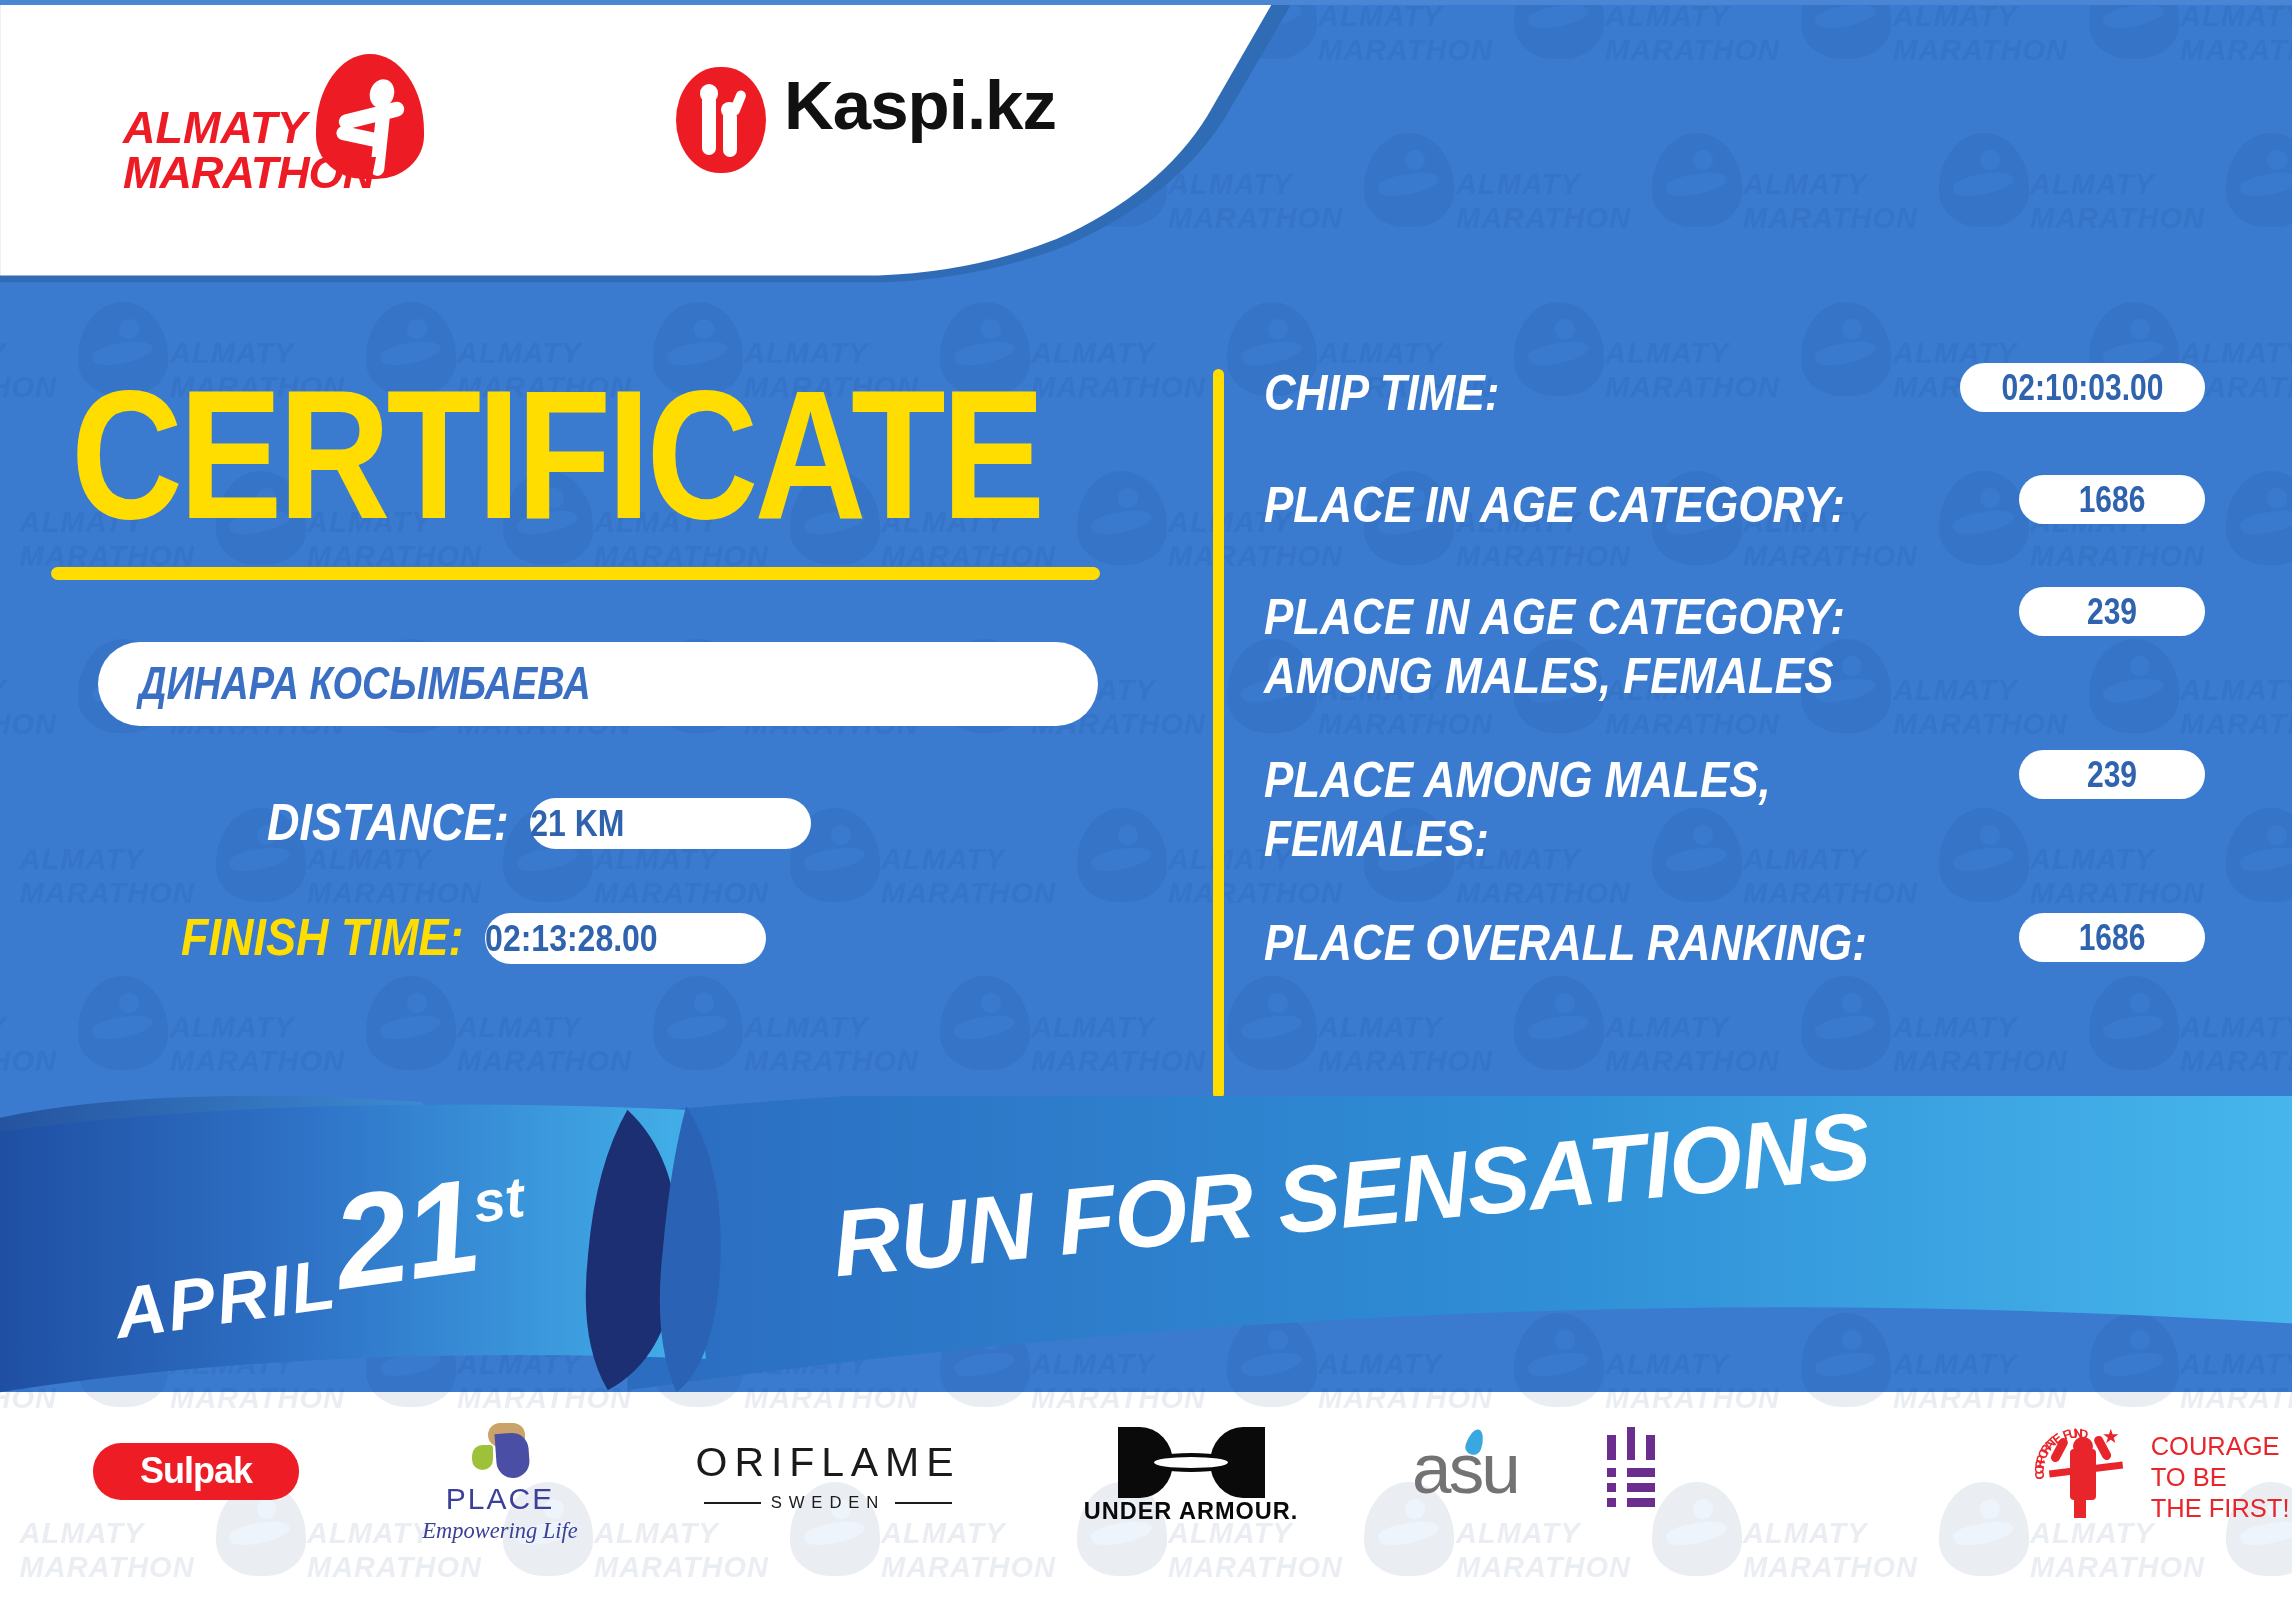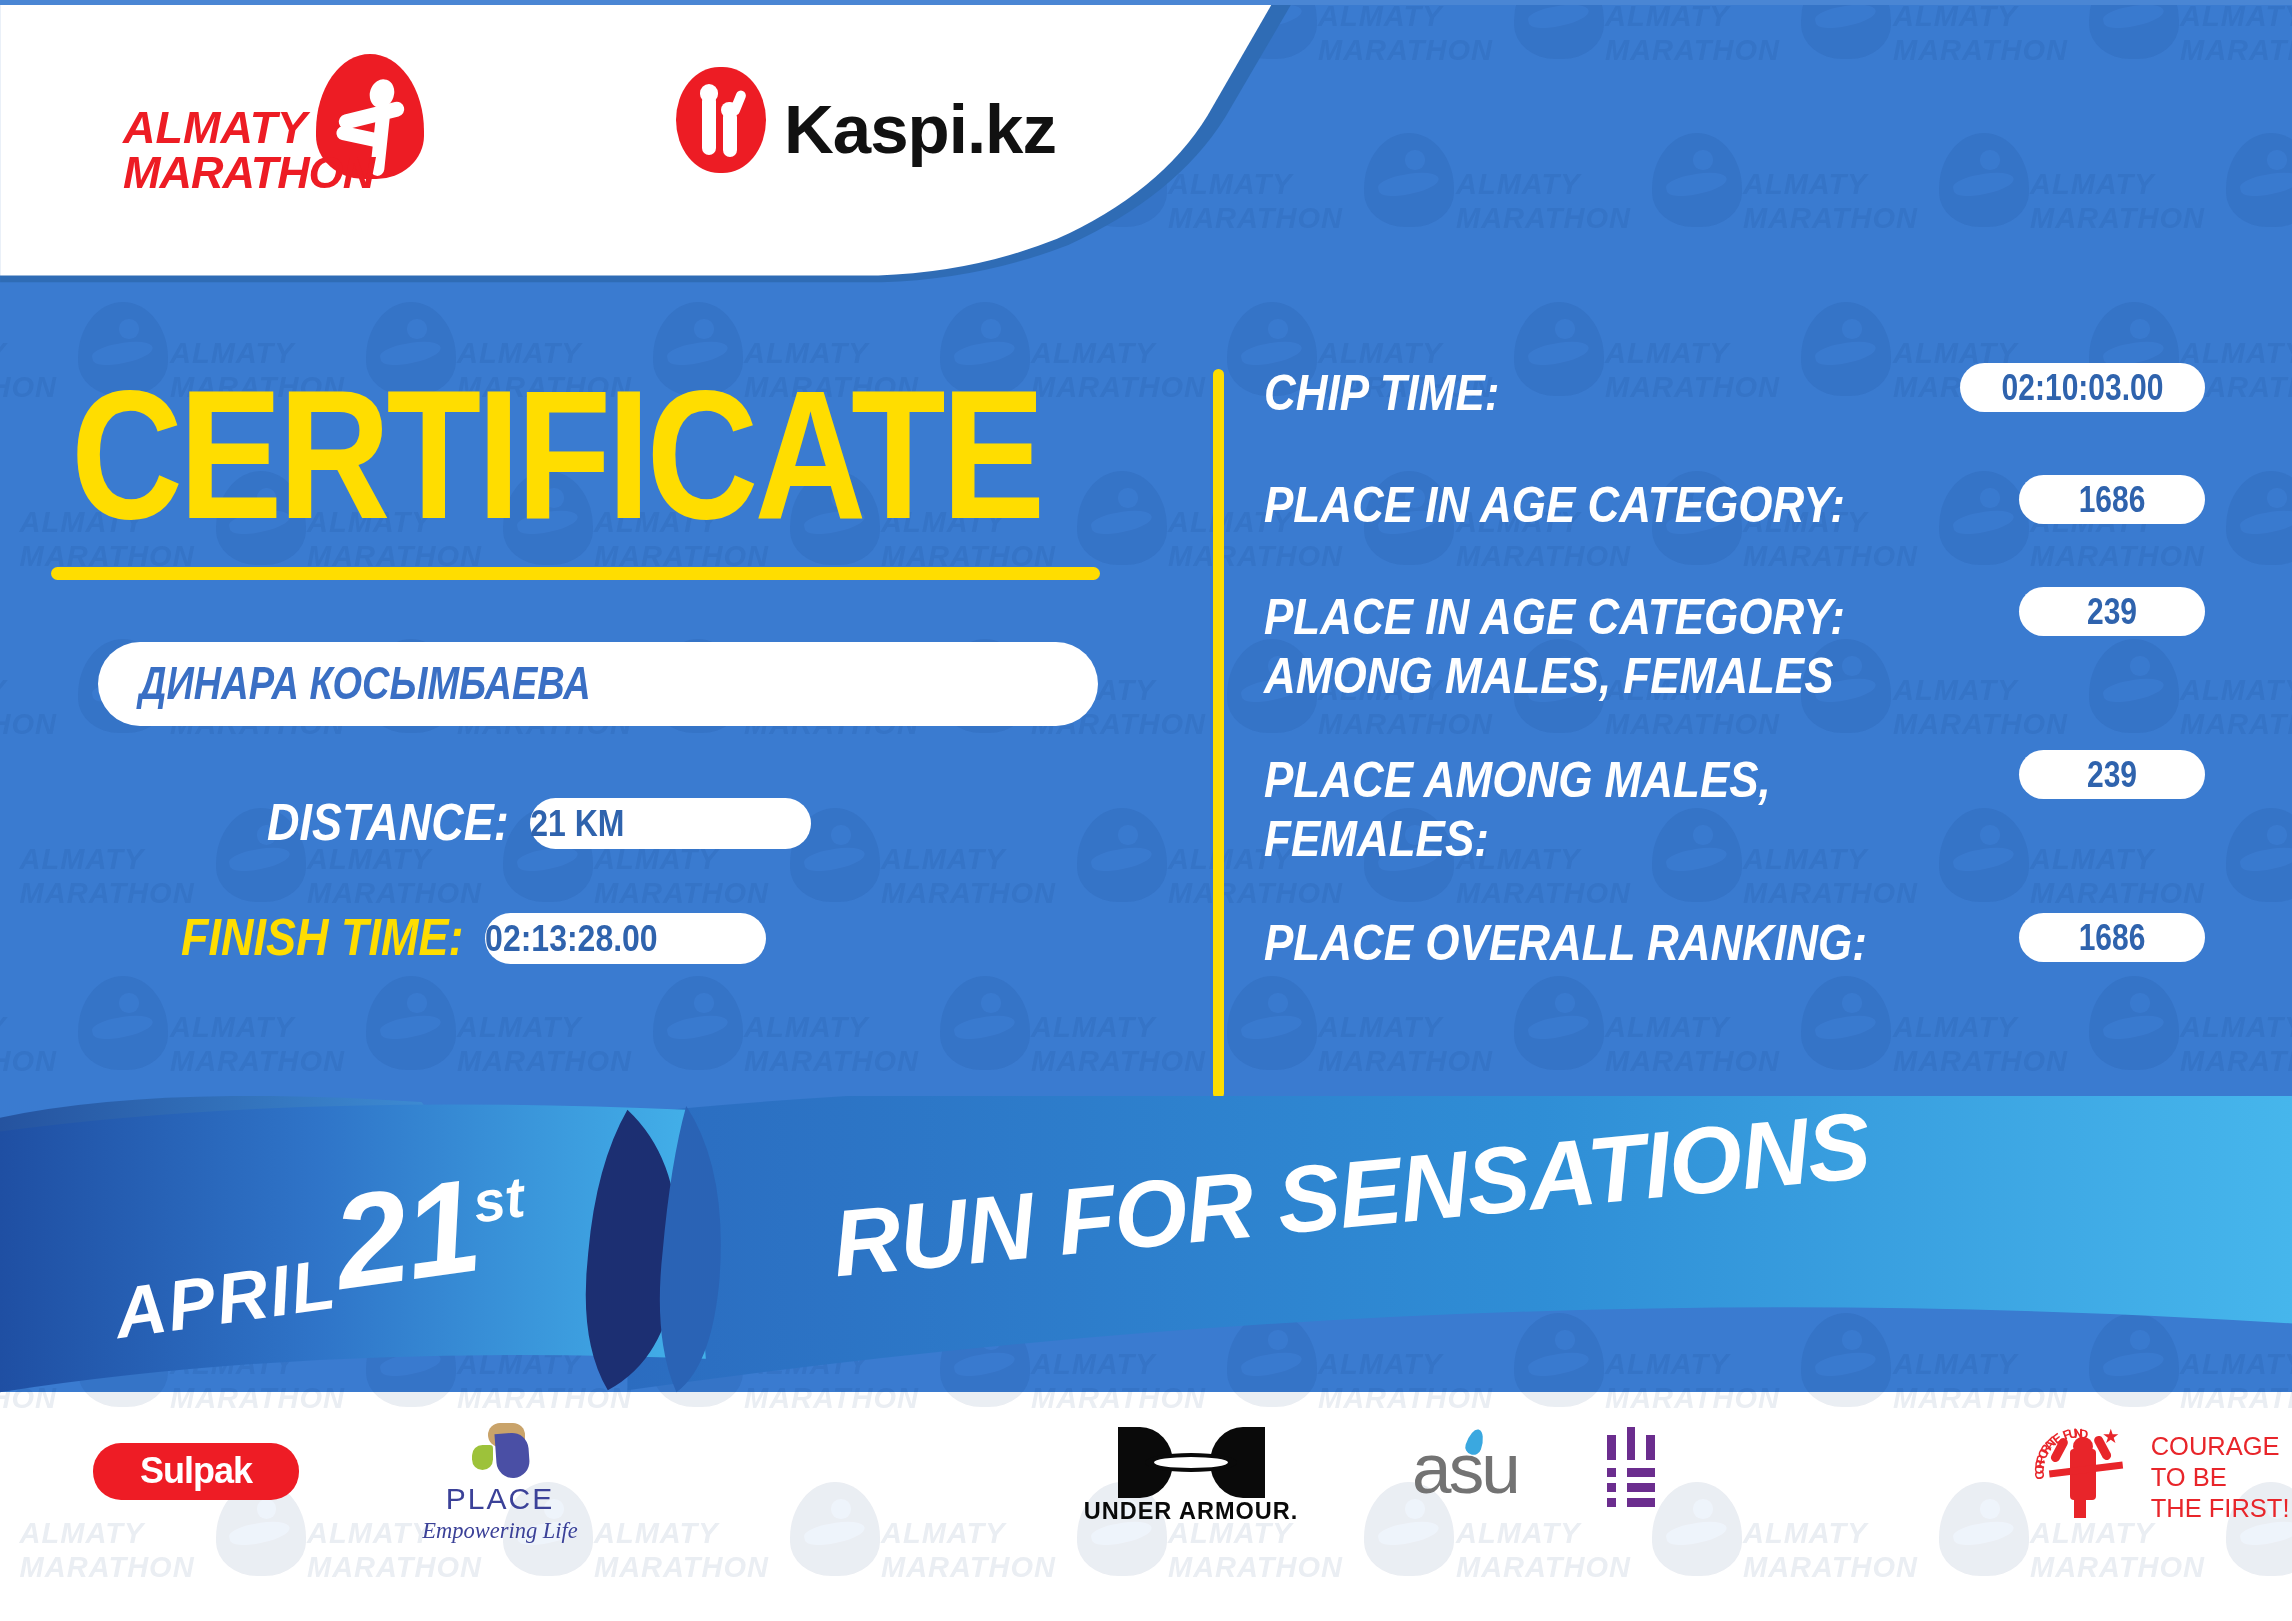--- a/index.html
+++ b/index.html
@@ -52,21 +52,21 @@
   
   .kaspi{position:absolute;left:676px;top:59px;height:118px;}
   .kaspi-mark{position:absolute;left:0;top:7.8px;width:90px;height:106px;background:#ed1c24;
     border-radius:50%/52%;}
   .k-p1{position:absolute;left:25.5px;top:27.4px;width:14.7px;height:61px;background:#fff;border-radius:7.8px;}
   .k-p1h{position:absolute;left:23.5px;top:17.6px;width:18.6px;height:18.6px;background:#fff;border-radius:50%;}
   .k-p2{position:absolute;left:47px;top:43px;width:13.7px;height:47px;background:#fff;border-radius:6.9px;}
   .k-p2h{position:absolute;left:45px;top:35px;width:16.7px;height:16.7px;background:#fff;border-radius:50%;}
   .k-arm{position:absolute;left:57px;top:23.5px;width:9.8px;height:25.5px;background:#fff;
     border-radius:5.9px;transform:rotate(22deg);}
-  .kaspi-txt{position:absolute;left:108px;top:36px;color:#111;font-weight:bold;font-size:69px;
+  .kaspi-txt{position:absolute;left:108px;top:12px;color:#111;font-weight:bold;font-size:69px;
     line-height:69px;letter-spacing:-1px;font-family:"Liberation Sans",sans-serif;}
 
   
   .cert-title{position:absolute;left:71px;top:363px;color:#ffdd00;font-weight:bold;
     font-size:155px;line-height:155px;letter-spacing:-3.9px;
     font-family:"Liberation Sans",sans-serif;z-index:4;
     transform:scaleY(1.18);transform-origin:left top;}
   .title-rule{position:absolute;left:51px;top:567px;width:1049px;height:12.7px;
     background:#ffdd00;border-radius:6.9px;z-index:4;}
 
@@ -776,20 +776,28 @@
     <div class="sp sp-sanofi">
       <div class="sn-mark">
         <div class="sn-t"></div>
           <div class="sn-b"></div>
           <div class="sn-g"></div>
       </div>
       <div class="sn-n">PLACE</div>
       <div class="sn-s">Empowering Life</div>
     </div>
 
+    <div class="sp sp-oriflame">
+      <div class="or-n">ORIFLAME</div>
+      <div class="or-sub">
+        <div class="or-line"></div>
+        <div class="or-s">SWEDEN</div>
+        <div class="or-line"></div>
+      </div>
+    </div>
 
     <div class="sp sp-ua">
       <div class="ua-mark">
         <div class="ua-l"></div>
           <div class="ua-r"></div>
         <div class="ua-c"></div>
           <div class="ua-cin"></div>
       </div>
       <div class="ua-n">UNDER ARMOUR.</div>
     </div>

